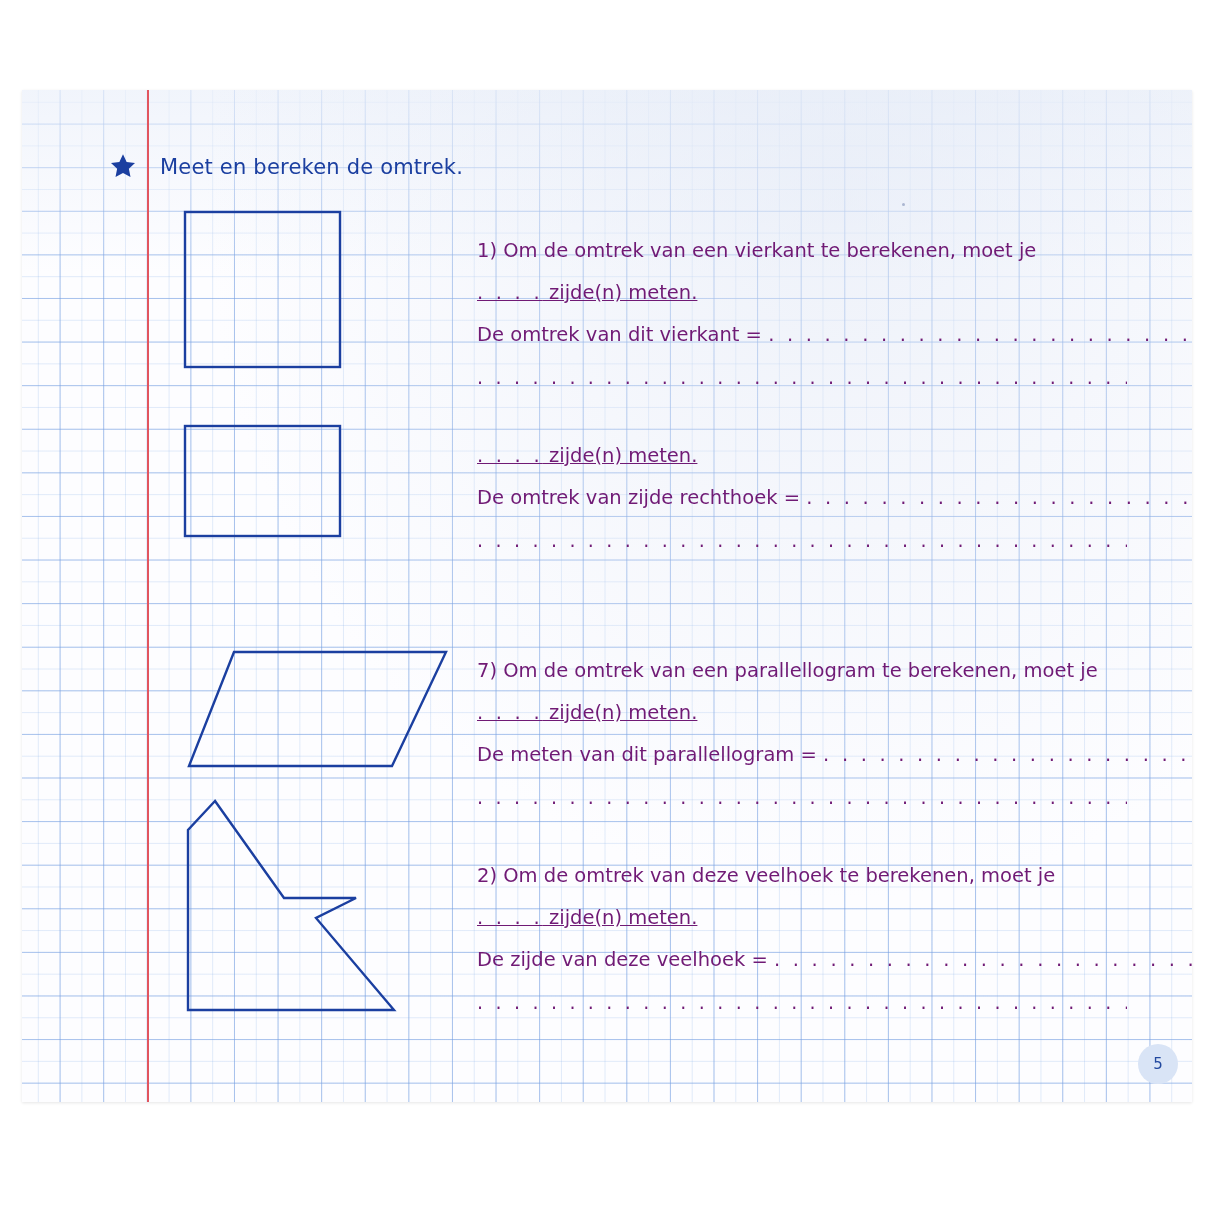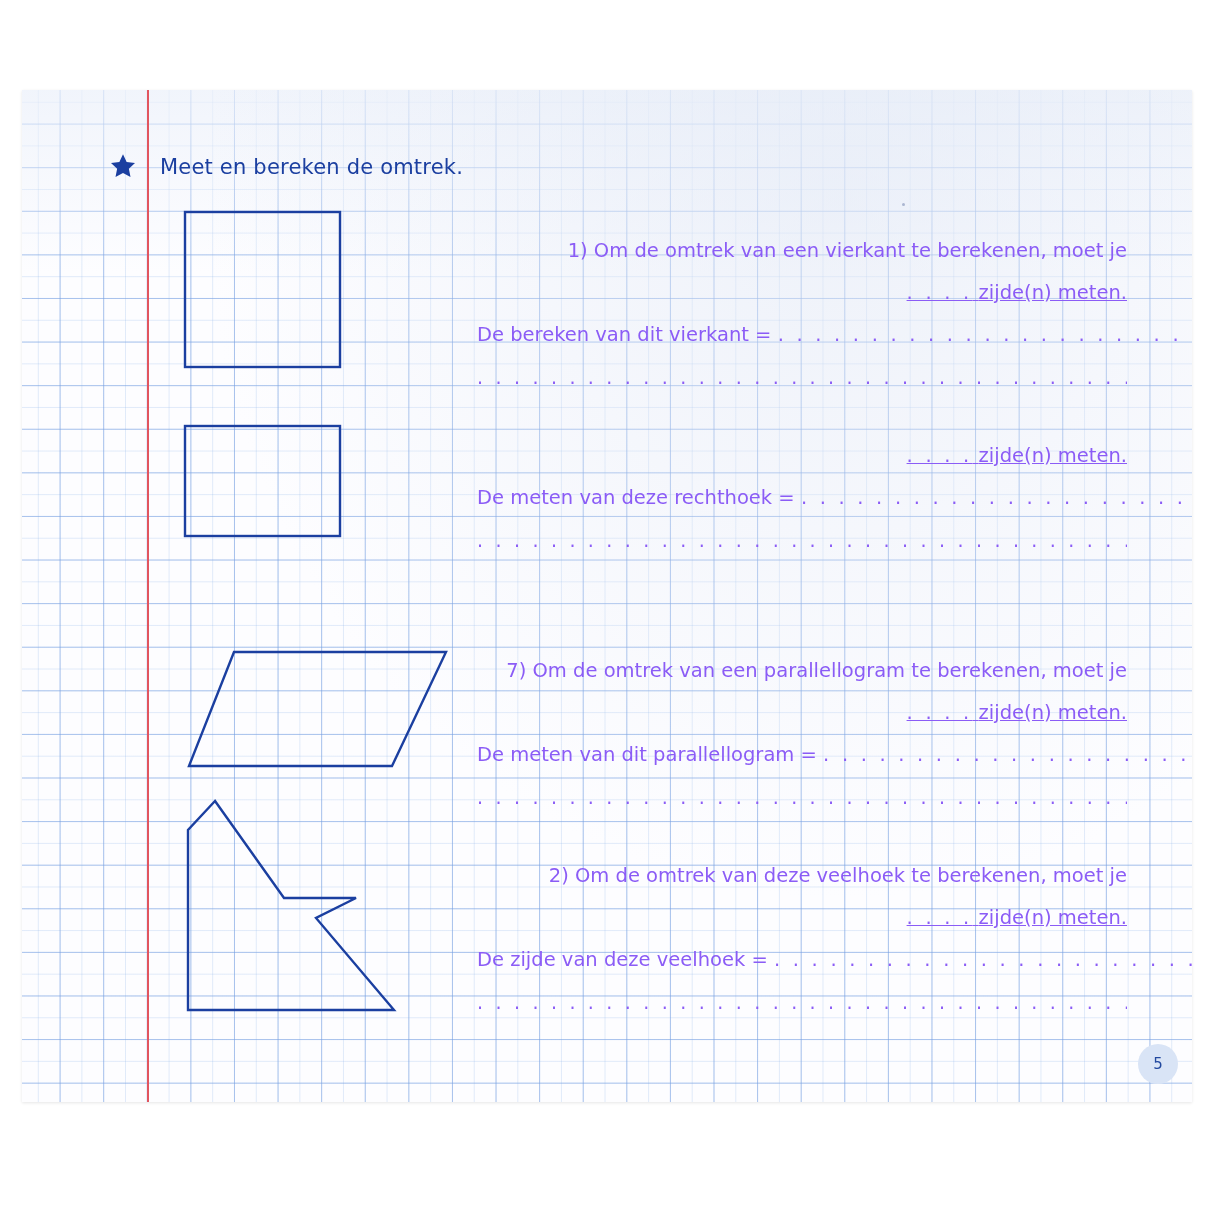--- a/index.html
+++ b/index.html
@@ -107,25 +107,24 @@
     width: 100%;
     height: 100%;
     pointer-events: none;
   }
 
   
   .ex {
     position: absolute;
     left: 455px;
     width: 650px;
-    color: #8b5cf6;
+    color: #701a75;
     font-family: "DejaVu Sans", sans-serif;
     font-size: 19.5px;
     line-height: 42px;
-    text-align: right;
   }
   .ex .line1 { white-space: nowrap; }
   .ex .line2 { white-space: nowrap; text-decoration: underline; }
   .ex .line3 { white-space: nowrap; }
   .ex .dots-line {
     white-space: nowrap;
     overflow: hidden;
     letter-spacing: 3.2px;
     font-size: 19px;
   }
@@ -193,33 +192,33 @@
       <polygon points="193,711 166,740 166,920 372,920 294,828 334,808 262,808" fill="none" stroke="#1b3fa0" stroke-width="2.4"></polygon>
     </svg>
 
     <div class="ex" style="top:140px;">
       <div class="line1">1) Om de omtrek van een vierkant te berekenen, moet je</div>
       <div class="line2">
         <span class="blank-dots">. . . .</span>
         <span>zijde(n) meten.</span>
       </div>
       <div class="line3">
-        <span>De bereken van dit vierkant =</span>
+        <span>De omtrek van dit vierkant =</span>
         <span class="dots-inline">. . . . . . . . . . . . . . . . . . . . . . . . . . . . . . . . . .</span>
       </div>
       <div class="dots-line">. . . . . . . . . . . . . . . . . . . . . . . . . . . . . . . . . . . . . . . . . . . . . . . . . . . . . . .</div>
     </div>
 
     <div class="ex" style="top:345px;">
       <div class="line2">
         <span class="blank-dots">. . . .</span>
         <span>zijde(n) meten.</span>
       </div>
       <div class="line3">
-        <span>De meten van deze rechthoek =</span>
+        <span>De omtrek van zijde rechthoek =</span>
         <span class="dots-inline">. . . . . . . . . . . . . . . . . . . . . . . . . . . .</span>
       </div>
       <div class="dots-line">. . . . . . . . . . . . . . . . . . . . . . . . . . . . . . . . . . . . . . . . . . . . . . . . . . . . . . .</div>
     </div>
 
     <div class="ex" style="top:560px;">
       <div class="line1">7) Om de omtrek van een parallellogram te berekenen, moet je</div>
       <div class="line2">
         <span class="blank-dots">. . . .</span>
         <span>zijde(n) meten.</span>

